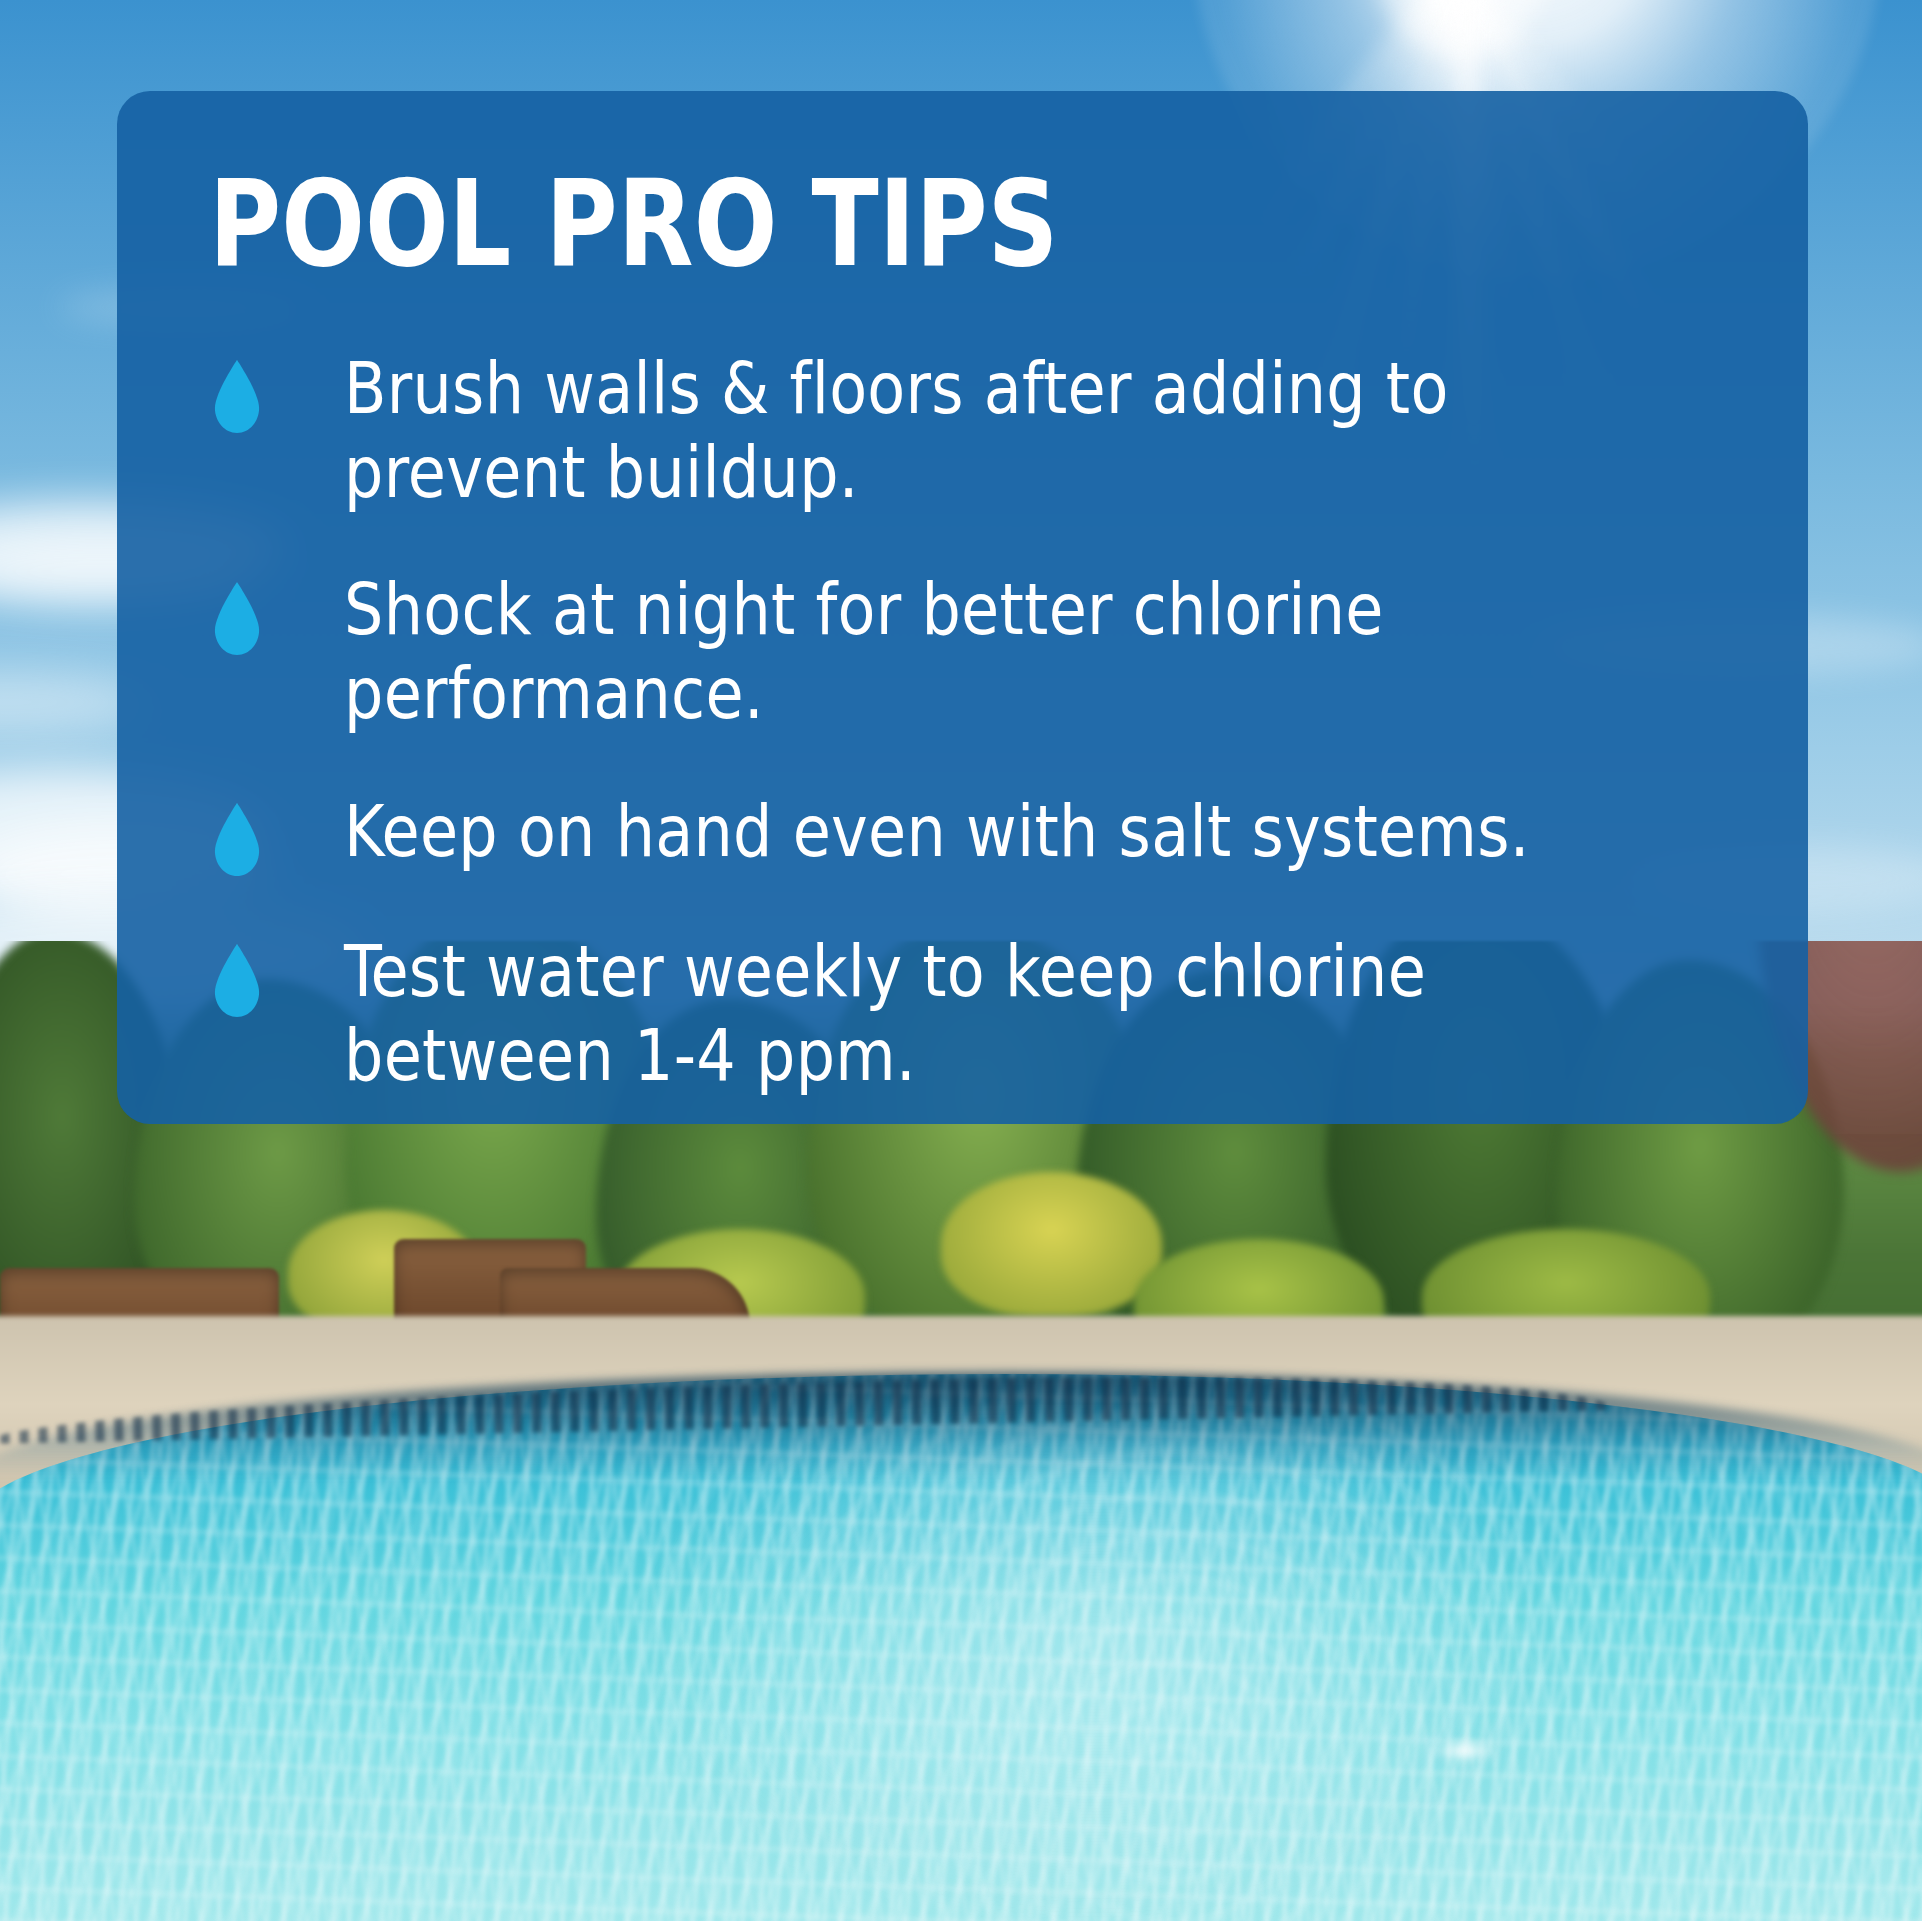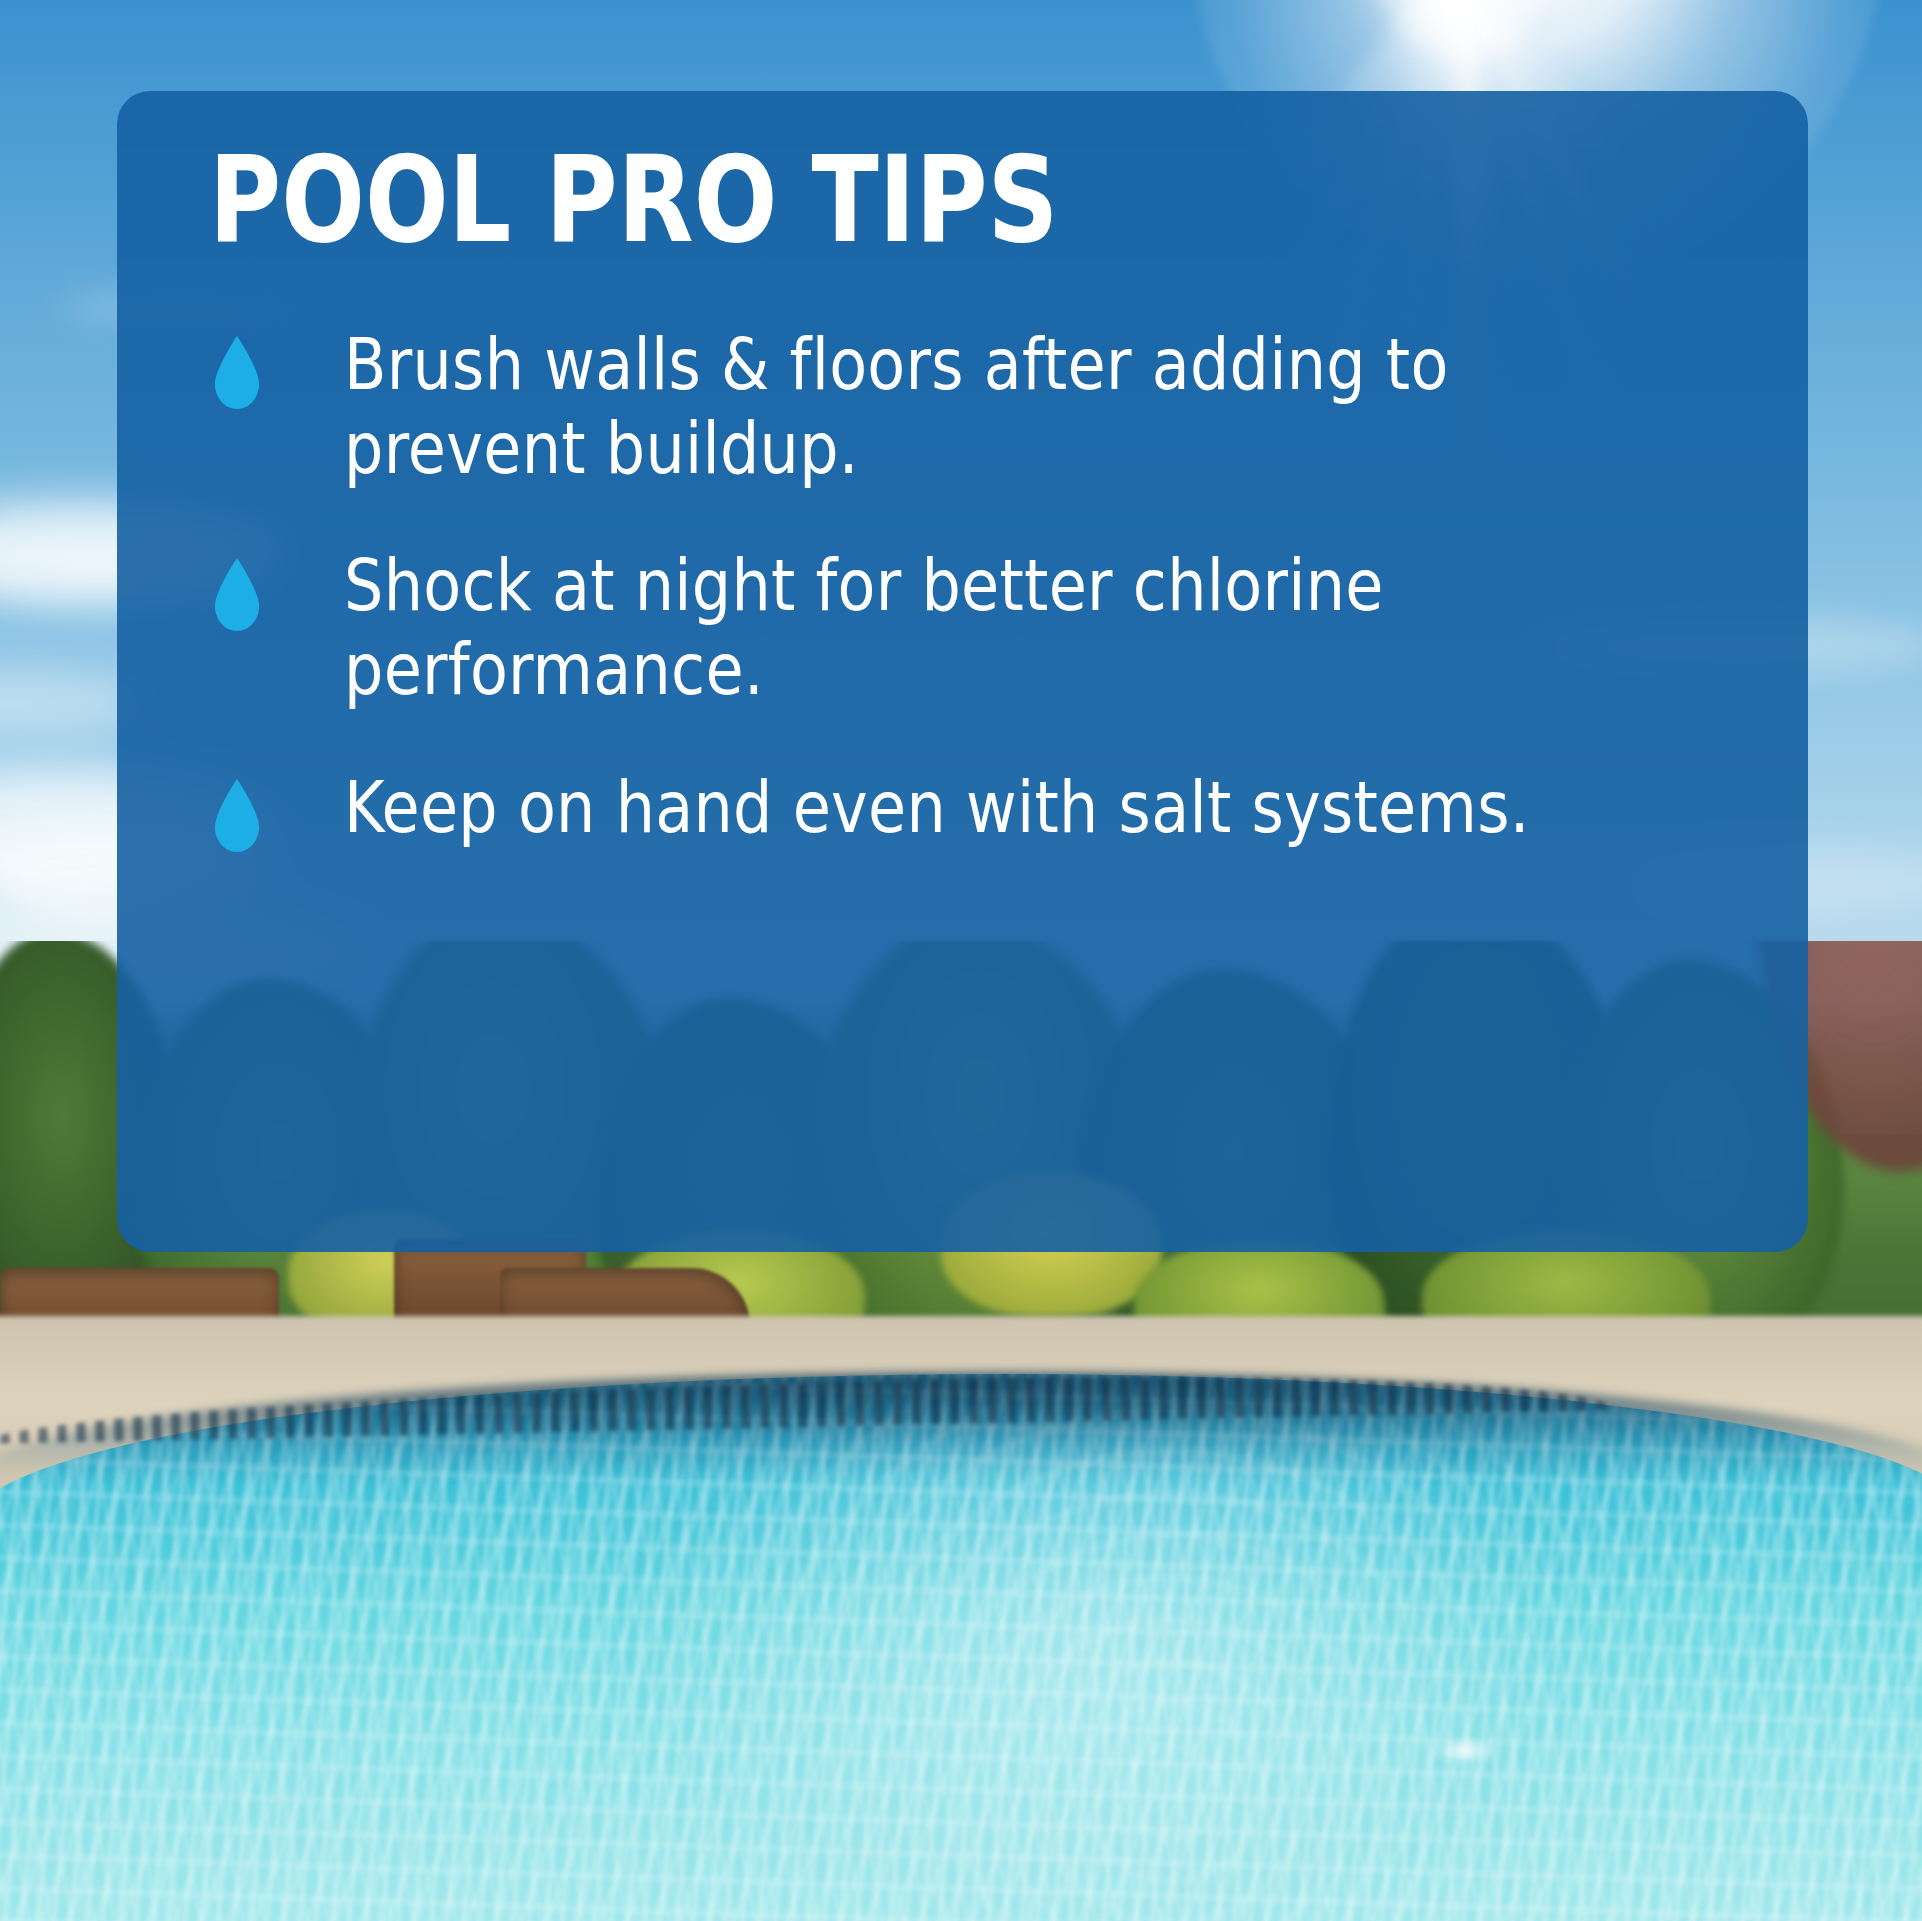--- a/index.html
+++ b/index.html
@@ -216,25 +216,25 @@
     filter: blur(1.9px);
     transform: rotate(-1.2deg);
   }
 
   
   .card {
     position: absolute;
     left: 117px;
     top: 91px;
     width: 1691px;
-    height: 1161px;
+    height: 1033px;
     border-radius: 33px;
     background: rgba(21, 97, 163, 0.90);
     box-sizing: border-box;
-    padding: 46px 69px 38px 69px;
+    padding: 70px 69px 38px 69px;
     backdrop-filter: blur(1px);
   }
 
   .card-title {
     color: #ffffff;
     font-family: "Liberation Sans Narrow", "DejaVu Sans Condensed", "Liberation Sans", sans-serif;
     font-weight: 700;
     font-size: 119px;
     line-height: 1.0;
     letter-spacing: 0px;
@@ -370,18 +370,26 @@
 
       <li class="tip">
         <span class="drop-wrap">
           <svg class="drop-svg" viewBox="0 0 54 76" aria-hidden="true">
             <path d="M27 0 C27 0 4 34 4 50 C4 64 14 76 27 76 C40 76 50 64 50 50 C50 34 27 0 27 0 Z" fill="#1CAEE4"></path>
           </svg>
         </span>
         <span class="tip-text">Keep on hand even with salt systems.</span>
       </li>
 
+      <li class="tip">
+        <span class="drop-wrap">
+          <svg class="drop-svg" viewBox="0 0 54 76" aria-hidden="true">
+            <path d="M27 0 C27 0 4 34 4 50 C4 64 14 76 27 76 C40 76 50 64 50 50 C50 34 27 0 27 0 Z" fill="#1CAEE4"></path>
+          </svg>
+        </span>
+        <span class="tip-text">Test water weekly to keep chlorine between 1-4 ppm.</span>
+      </li>
 
     </ul>
   </div>
 
 </div>
 
 
 </body></html>

